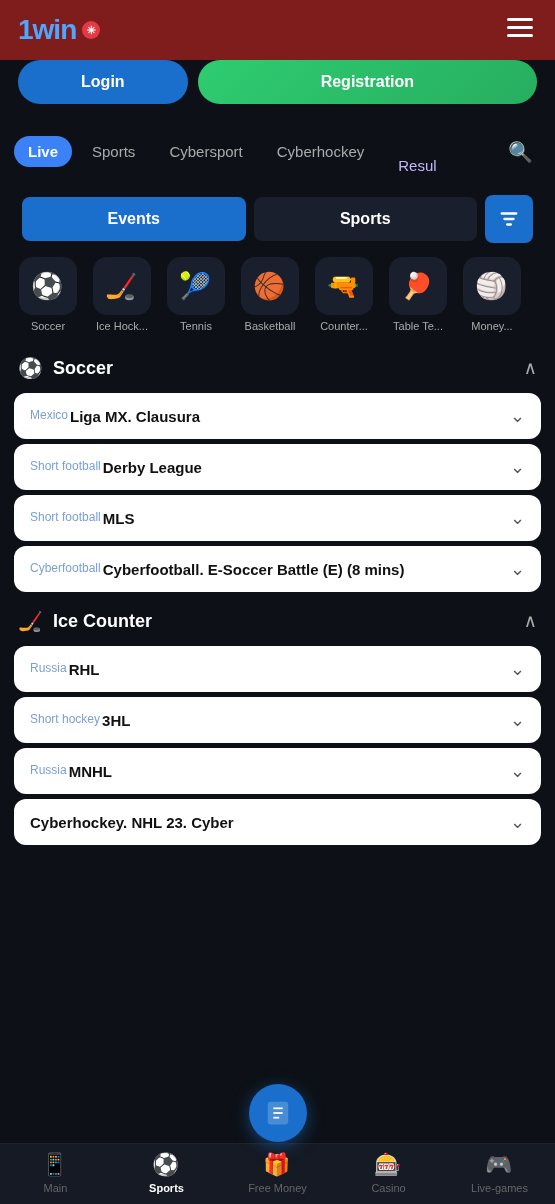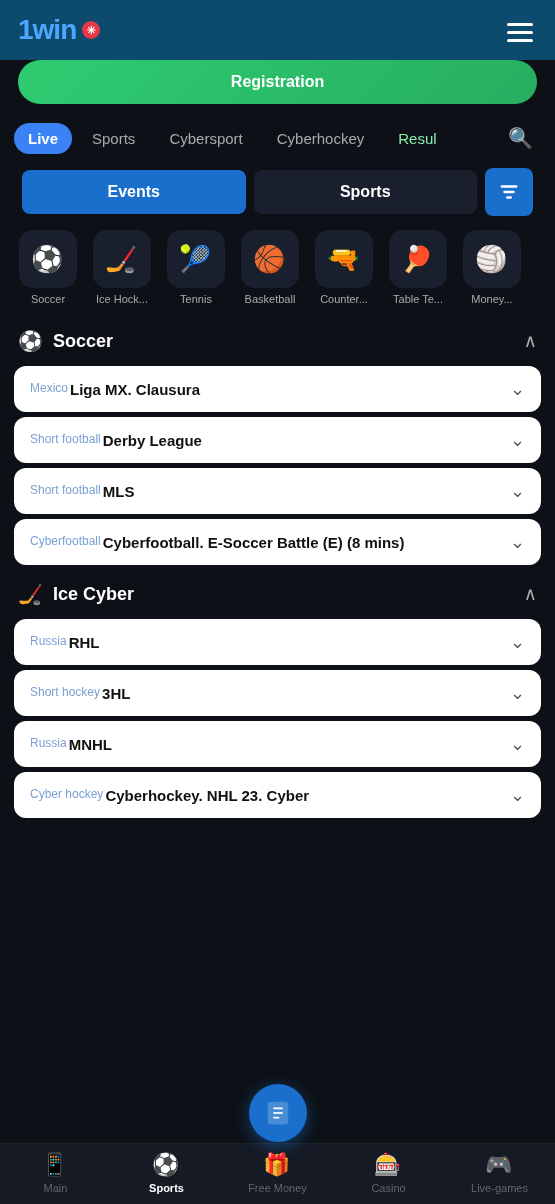--- a/index.html
+++ b/index.html
@@ -9,24 +9,24 @@
       min-height: 1204px;
       background: #0d1117;
       font-family: -apple-system, BlinkMacSystemFont, 'Segoe UI', Arial, sans-serif;
       color: #fff;
       overflow-x: hidden;
     }
 
     
     .header {
       display: flex;
-      align-items: flex-end;
+      align-items: flex-start;
       justify-content: space-between;
       padding: 14px 18px;
-      background: #0c4a6e;
+      background: #7f1d1d;
     }
     .logo {
       display: flex;
       align-items: center;
       gap: 4px;
     }
     .logo-text {
       font-size: 28px;
       font-weight: 900;
       color: #4da6ff;
@@ -108,21 +108,21 @@
       white-space: nowrap;
       color: #aaa;
       background: transparent;
       border: none;
     }
     .nav-tab.active {
       background: #3b82f6;
       color: #fff;
       font-weight: 700;
     }
-    .nav-tab.dimmed { color: #86efac; }
+    .nav-tab.dimmed { color: #c4b5fd; margin-top: 28px; }
     .search-icon-btn {
       margin-left: auto;
       background: none;
       border: none;
       color: #aaa;
       font-size: 20px;
       cursor: pointer;
       padding: 4px 8px;
     }
 
@@ -312,20 +312,21 @@
     <span class="logo-badge">✳</span>
   </div>
   <div class="hamburger">
     <span></span>
       <span></span>
       <span></span>
   </div>
 </div>
 
 <div class="auth-buttons">
+  <button class="btn-login">Login</button>
   <button class="btn-register">Registration</button>
 </div>
 
 <div class="nav-tabs">
   <button class="nav-tab active">Live</button>
   <button class="nav-tab">Sports</button>
   <button class="nav-tab">Cybersport</button>
   <button class="nav-tab">Cyberhockey</button>
   <button class="nav-tab dimmed">Resul</button>
   <button class="search-icon-btn">🔍</button>
@@ -412,21 +413,21 @@
     <div class="league-card-left">
       <span class="league-category">Cyberfootball</span>
       <span class="league-name">Cyberfootball. E-Soccer Battle (E) (8 mins)</span>
     </div>
     <span class="league-chevron">⌄</span>
   </div>
 
   <div class="section-header">
     <div class="section-title">
       <span class="section-icon">🏒</span>
-      <span>Ice Cyber</span>
+      <span>Ice Counter</span>
     </div>
     <span class="chevron-up">∧</span>
   </div>
 
   <div class="league-card">
     <div class="league-card-left">
       <span class="league-category">Russia</span>
       <span class="league-name">RHL</span>
     </div>
     <span class="league-chevron">⌄</span>
@@ -443,21 +444,20 @@
   <div class="league-card">
     <div class="league-card-left">
       <span class="league-category">Russia</span>
       <span class="league-name">MNHL</span>
     </div>
     <span class="league-chevron">⌄</span>
   </div>
 
   <div class="league-card">
     <div class="league-card-left">
-      <span class="league-category">Cyber hockey</span>
       <span class="league-name">Cyberhockey. NHL 23. Cyber</span>
     </div>
     <span class="league-chevron">⌄</span>
   </div>
 
 </div>
 
 <div class="float-btn">
   <svg width="28" height="28" viewBox="0 0 24 24" fill="white">
     <rect x="4" y="3" width="16" height="18" rx="2" fill="white" opacity="0.2" stroke="white" stroke-width="1.5"></rect>

